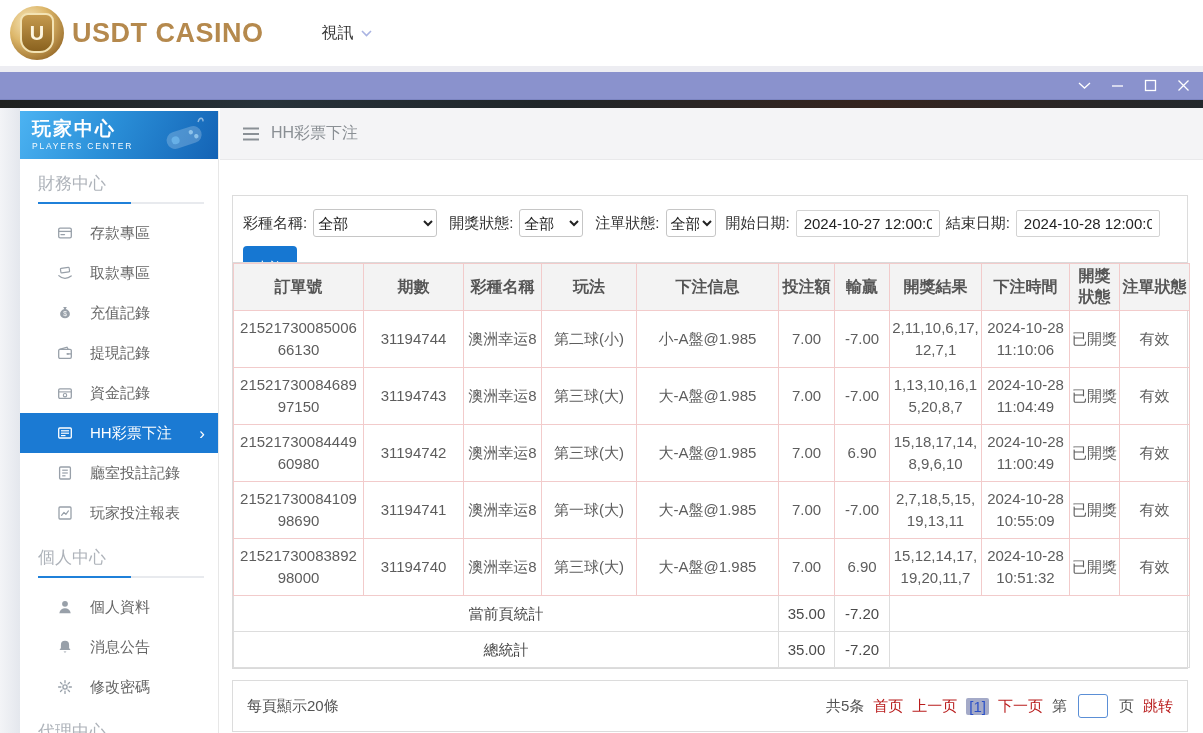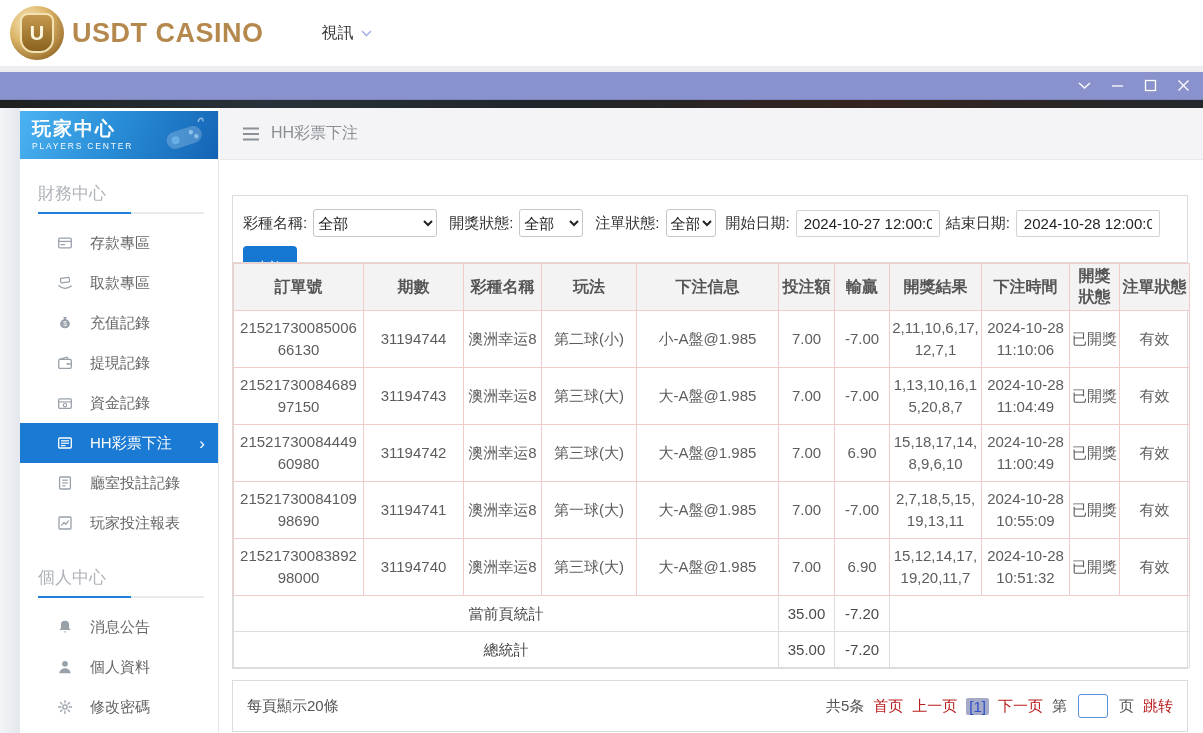--- a/index.html
+++ b/index.html
@@ -37,21 +37,21 @@
   .left-gutter { position:absolute; left:0; top:0; width:20px; bottom:0;
     background: linear-gradient(90deg,#f3f4f7,#e4e7ed); }
 
   
   .sidebar { position:absolute; left:20px; top:3px; width:199px; bottom:-3px; background:#fff; border-right:1px solid #e7e7e7; overflow:hidden; }
   .sidebar-header { height:48px; padding:6px 12px 0;
     background: linear-gradient(115deg,#4cb3f2 0%,#2a8fd8 45%,#1463b5 100%); color:#fff; position:relative; }
   .sidebar-title { font-size:19px; font-weight:bold; letter-spacing:2px; line-height:1.25; }
   .sidebar-subtitle { font-size:8.5px; letter-spacing:1.8px; opacity:.95; }
   .gamepad { position:absolute; right:8px; top:6px; opacity:.85; }
-  .side-section { padding-top:23px; }
+  .side-section { padding-top:13px; }
   .section-title { padding-left:18px; font-size:17px; color:#aeb3ba; margin-bottom:7px; }
   .section-rule { height:2px; margin:0 14px 9px 18px; background:#e8eaee; position:relative; }
   .section-rule::before { content:""; position:absolute; left:0; top:0; height:2px; width:56%; background:#1f80d9; }
   .side-item { height:40px; display:flex; align-items:center; padding-left:37px; gap:17px;
     font-size:15px; color:#666; cursor:pointer; position:relative; }
   .side-item .s-icon { width:16px; height:16px; color:#98a0a9; display:inline-flex; flex:none; }
   .side-item.active { background:#1b7ad3; color:#fff; }
   .side-item.active .s-icon { color:#fff; }
   .side-item .go { position:absolute; right:13px; color:#fff; font-size:17px; line-height:1; }
 
@@ -294,34 +294,34 @@
               </span>
               <span>玩家投注報表</span>
             </div>
           </div>
           <div class="side-section">
             <div class="section-title">個人中心</div>
             <div class="section-rule"></div>
             <div class="side-item">
               <span class="s-icon">
                 <svg width="16" height="16" viewBox="0 0 16 16">
+                  <circle cx="8" cy="4.8" r="2.9" fill="currentColor"></circle>
+                  <path d="M2.3 14.2c.5-3.2 2.9-4.9 5.7-4.9s5.2 1.7 5.7 4.9z" fill="currentColor"></path>
+                </svg>
+              </span>
+              <span>個人資料</span>
+            </div>
+            <div class="side-item">
+              <span class="s-icon">
+                <svg width="16" height="16" viewBox="0 0 16 16">
                   <path d="M8 1.8a4.1 4.1 0 0 0-4.1 4.1v3L2.5 11h11L12.1 8.9v-3A4.1 4.1 0 0 0 8 1.8z" fill="currentColor"></path>
                   <path d="M6.6 12.4a1.45 1.45 0 0 0 2.8 0z" fill="currentColor"></path>
                 </svg>
               </span>
               <span>消息公告</span>
-            </div>
-            <div class="side-item">
-              <span class="s-icon">
-                <svg width="16" height="16" viewBox="0 0 16 16">
-                  <circle cx="8" cy="4.8" r="2.9" fill="currentColor"></circle>
-                  <path d="M2.3 14.2c.5-3.2 2.9-4.9 5.7-4.9s5.2 1.7 5.7 4.9z" fill="currentColor"></path>
-                </svg>
-              </span>
-              <span>個人資料</span>
             </div>
             <div class="side-item">
               <span class="s-icon">
                 <svg width="16" height="16" viewBox="0 0 16 16">
                   <circle cx="8" cy="8" r="2.1" fill="none" stroke="currentColor" stroke-width="1.3"></circle>
                   <path d="M8 1.6v2.2M8 12.2v2.2M1.6 8h2.2M12.2 8h2.2M3.5 3.5l1.6 1.6M10.9 10.9l1.6 1.6M12.5 3.5l-1.6 1.6M5.1 10.9l-1.6 1.6" stroke="currentColor" stroke-width="1.3" stroke-linecap="round"></path>
                 </svg>
               </span>
               <span>修改密碼</span>
             </div>

